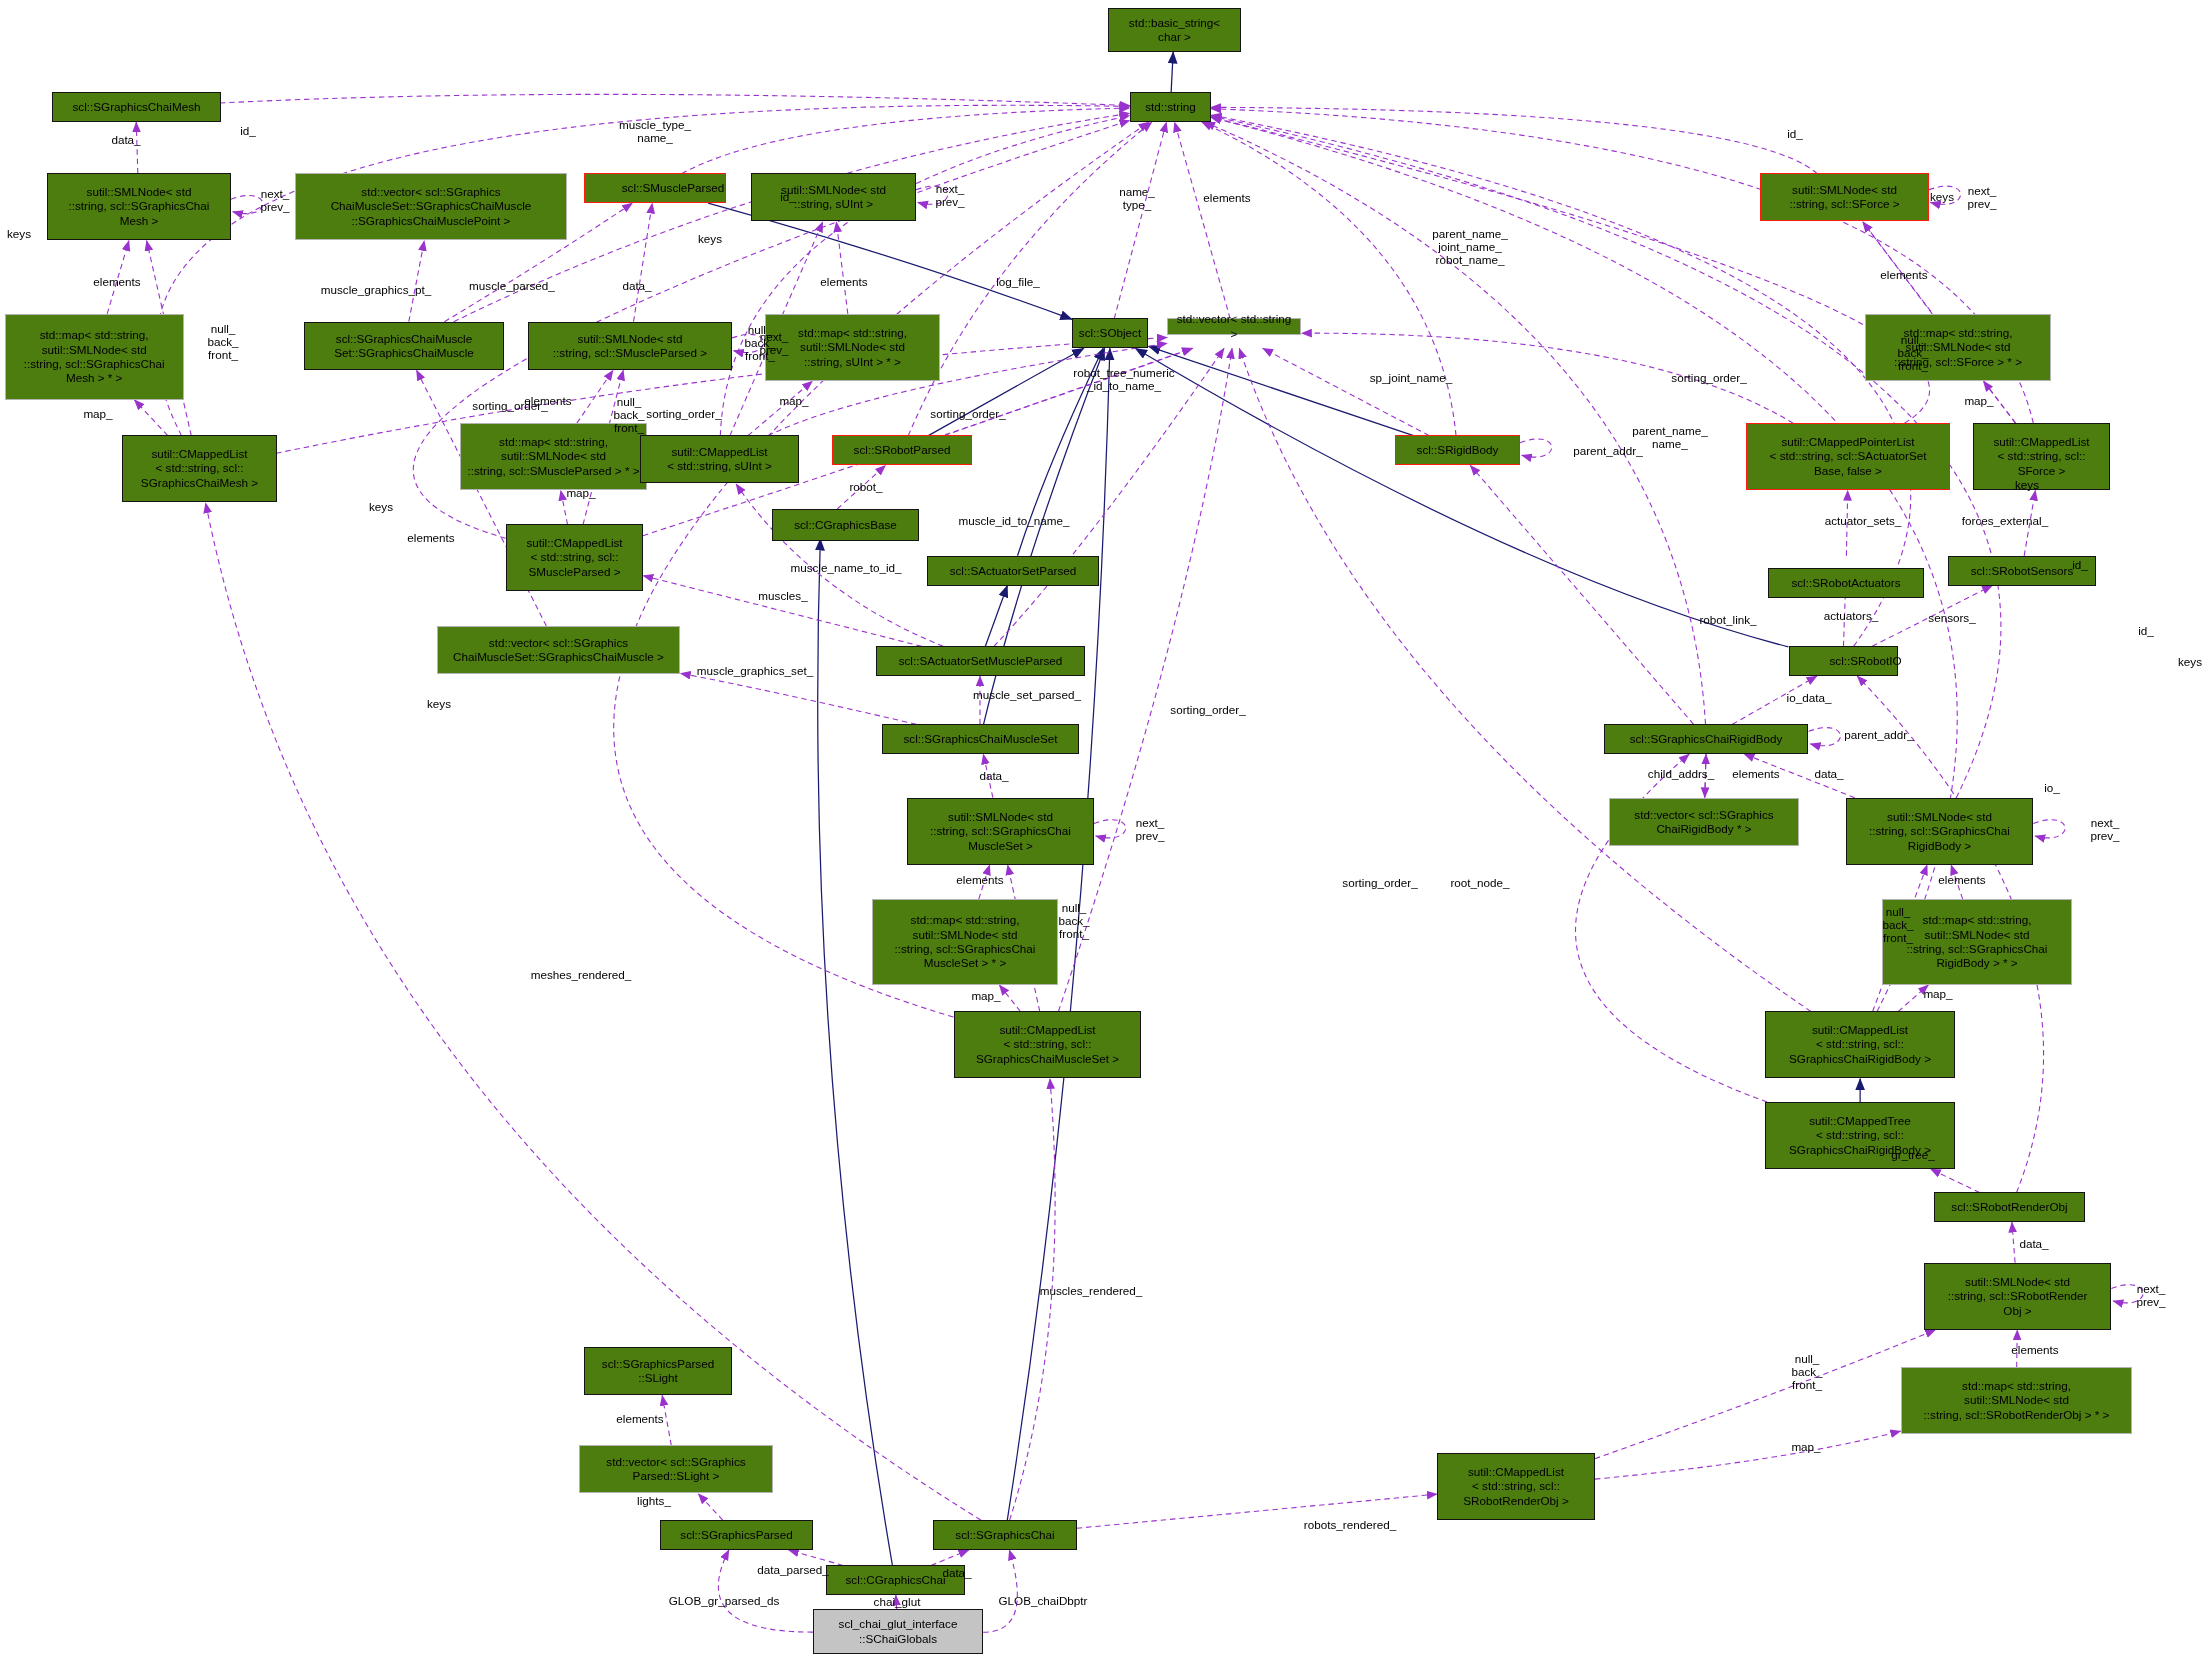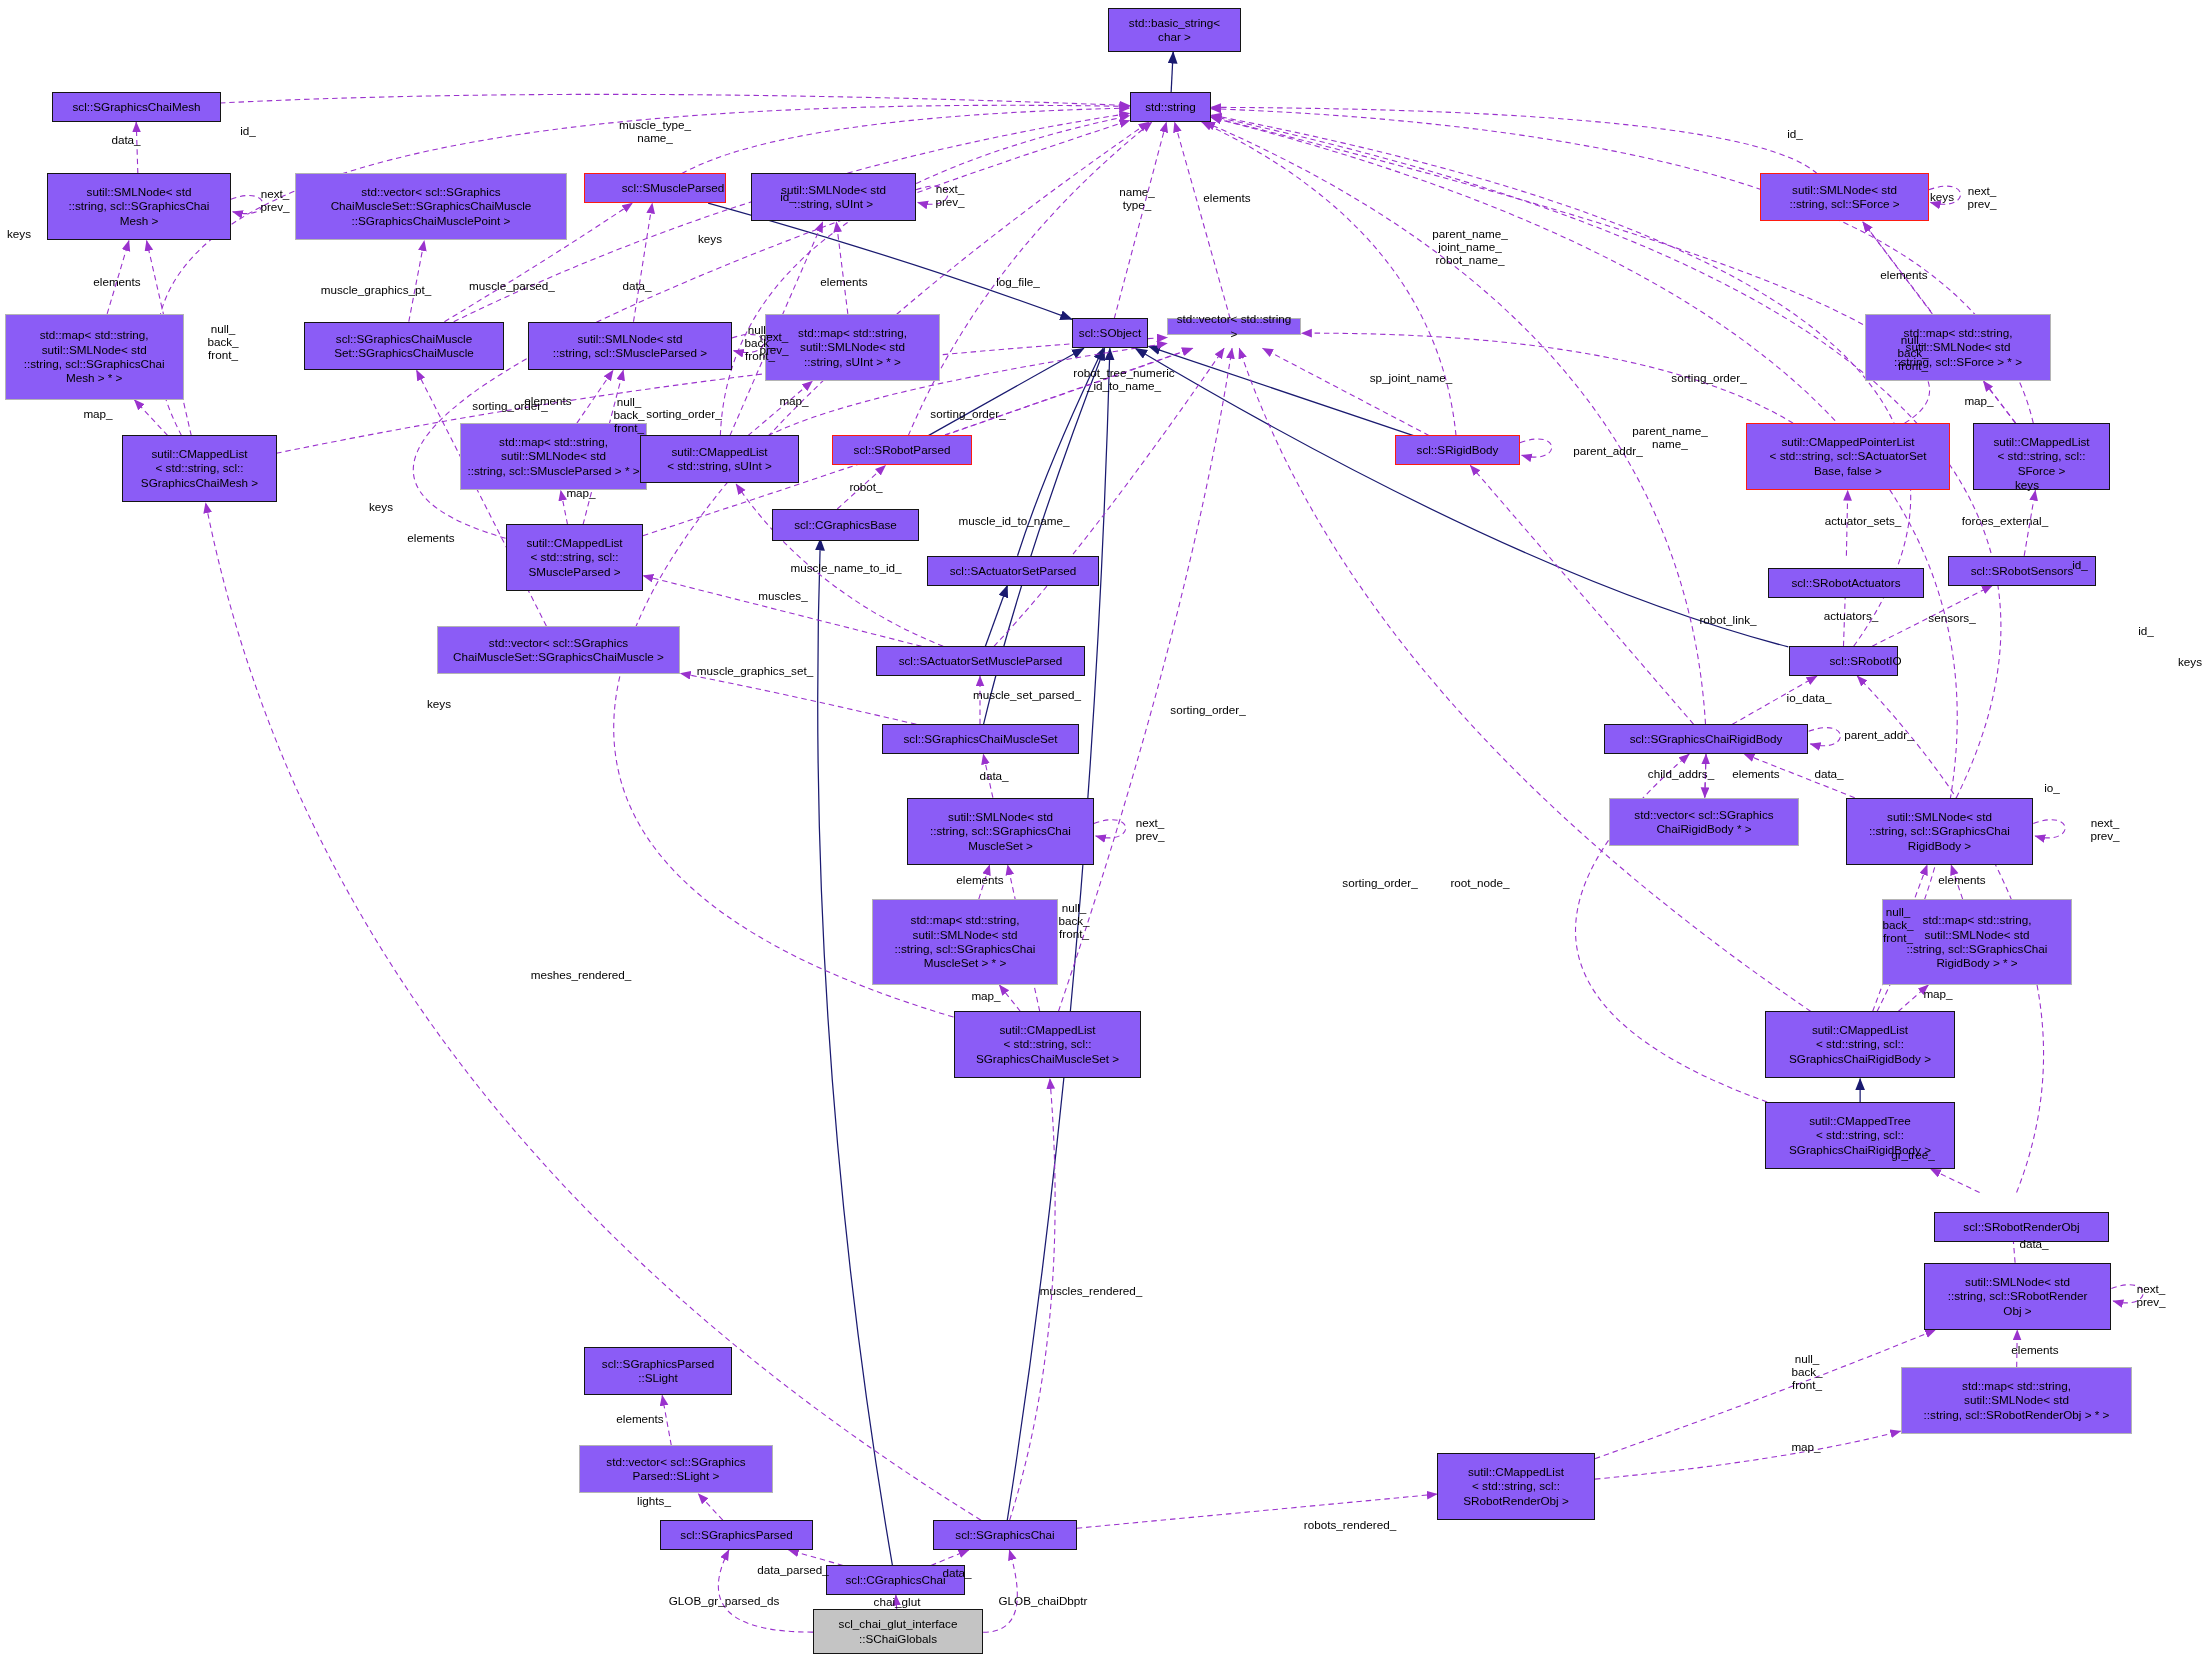--- a/index.html
+++ b/index.html
@@ -1,19 +1,19 @@
 <!DOCTYPE html>
 <html style="font-size:12.5px"><head>
 <meta charset="utf-8">
 <style>
   html,body{margin:0;padding:0;background:#ffffff;}
   #diagram{position:relative;width:2205px;height:1657px;background:#fff;overflow:hidden;
            font-family:"Liberation Sans", sans-serif;}
   #edge-layer{position:absolute;left:0;top:0;}
-  .node{position:absolute;box-sizing:border-box;background:#8b5cf6;display:flex;align-items:center;
+  .node{position:absolute;box-sizing:border-box;background:#4d7c0f;display:flex;align-items:center;
         justify-content:center;text-align:center;font-size:11.7px;line-height:1.22;color:#000;
         white-space:pre-line;padding:1.6px 3.9px;}
   .node.b-black{border:1.2px solid #141414;}
   .node.b-gray{border:0.8px solid #b4b4b4;}
   .node.b-red{border:1.4px solid #fe1b10;}
   .node.f-gray{background:#c4c4c4;}
   .elabel{position:absolute;transform:translate(-50%,-50%);font-size:11.7px;line-height:1.12;
           color:#000;text-align:center;white-space:pre-line;pointer-events:none;}
 </style>
 </head>
@@ -213,21 +213,21 @@
       <div class="node b-gray" style="left: 1882px; top: 899px; width: 190px; height: 86px;">std::map&lt; std::string,
 sutil::SMLNode&lt; std
 ::string, scl::SGraphicsChai
 RigidBody &gt; * &gt;</div>
       <div class="node b-black" style="left: 1765px; top: 1011px; width: 190px; height: 67px;">sutil::CMappedList
 &lt; std::string, scl::
 SGraphicsChaiRigidBody &gt;</div>
       <div class="node b-black" style="left: 1765px; top: 1102px; width: 190px; height: 67px;">sutil::CMappedTree
 &lt; std::string, scl::
 SGraphicsChaiRigidBody &gt;</div>
-      <div class="node b-black" style="left: 1934px; top: 1192px; width: 175px; height: 30px; margin-top: 20px;">scl::SRobotRenderObj</div>
+      <div class="node b-black" style="left: 1934px; top: 1192px; width: 151px; height: 30px;">scl::SRobotRenderObj</div>
       <div class="node b-black" style="left: 1924px; top: 1263px; width: 187px; height: 67px;">sutil::SMLNode&lt; std
 ::string, scl::SRobotRender
 Obj &gt;</div>
       <div class="node b-gray" style="left: 1901px; top: 1367px; width: 231px; height: 67px;">std::map&lt; std::string,
 sutil::SMLNode&lt; std
 ::string, scl::SRobotRenderObj &gt; * &gt;</div>
       <div class="node b-black" style="left: 1437px; top: 1453px; width: 158px; height: 67px;">sutil::CMappedList
 &lt; std::string, scl::
 SRobotRenderObj &gt;</div>
       <div class="node b-black" style="left: 584px; top: 1347px; width: 148px; height: 48px;">scl::SGraphicsParsed

